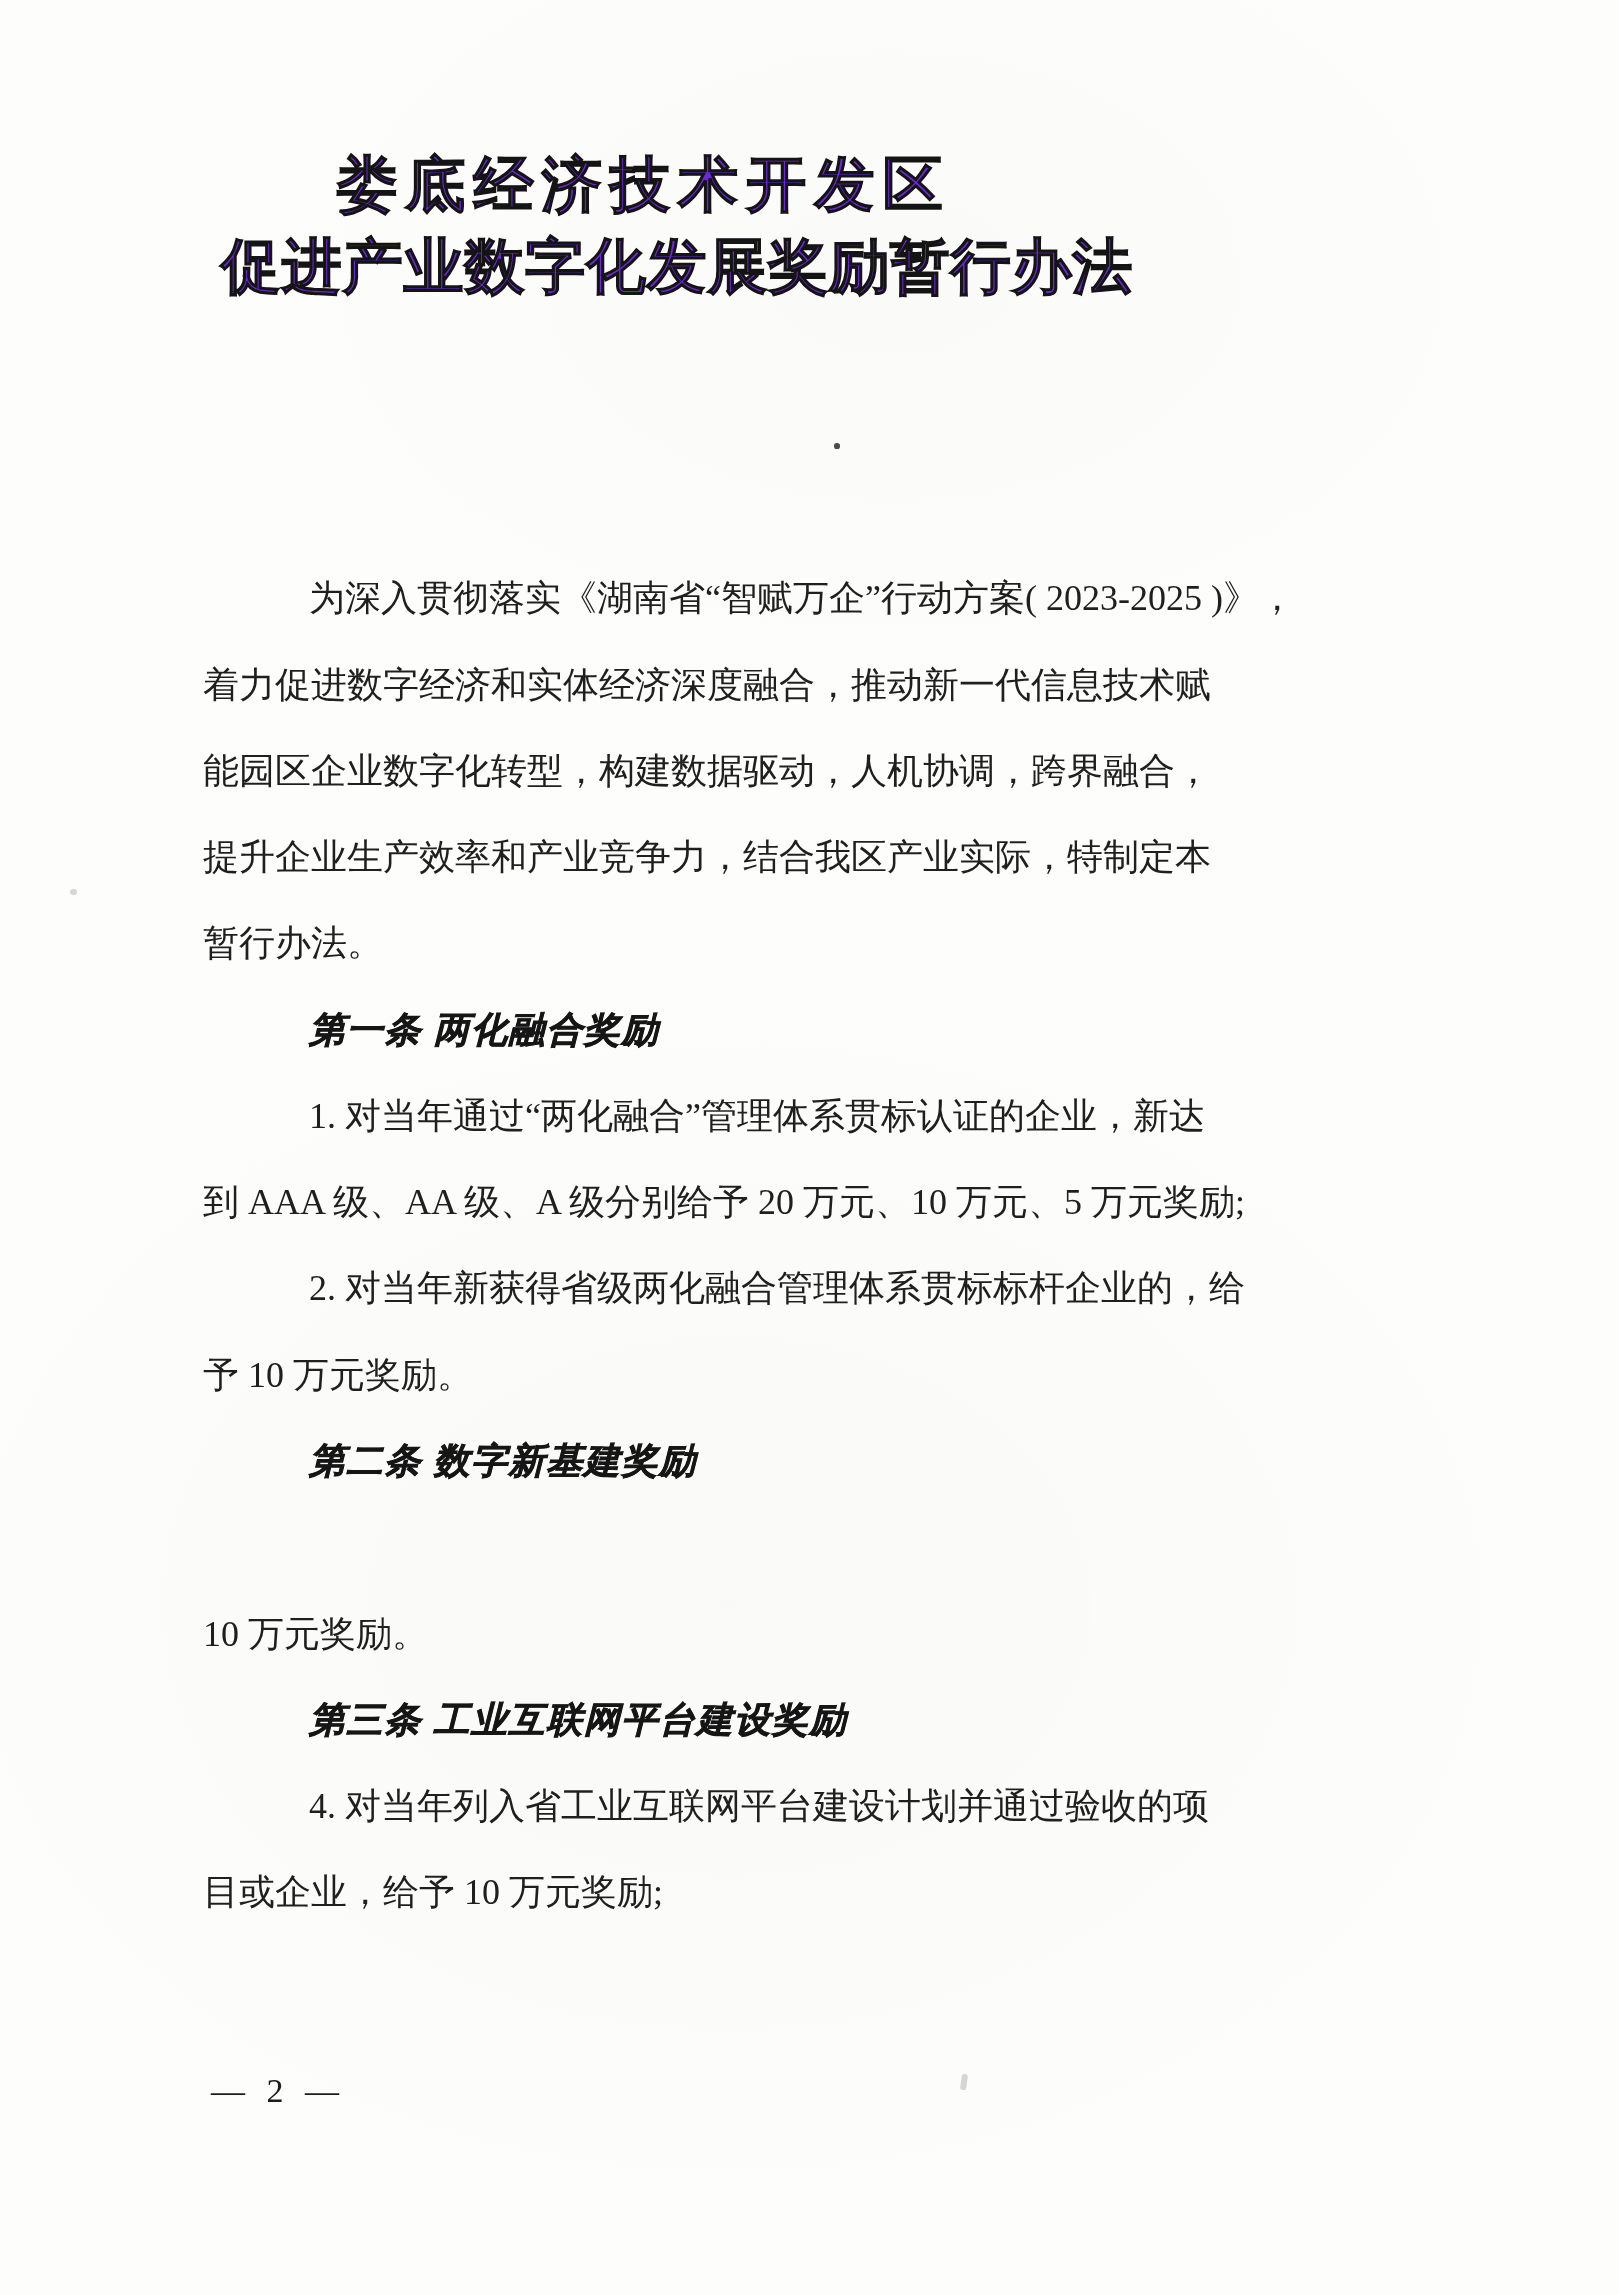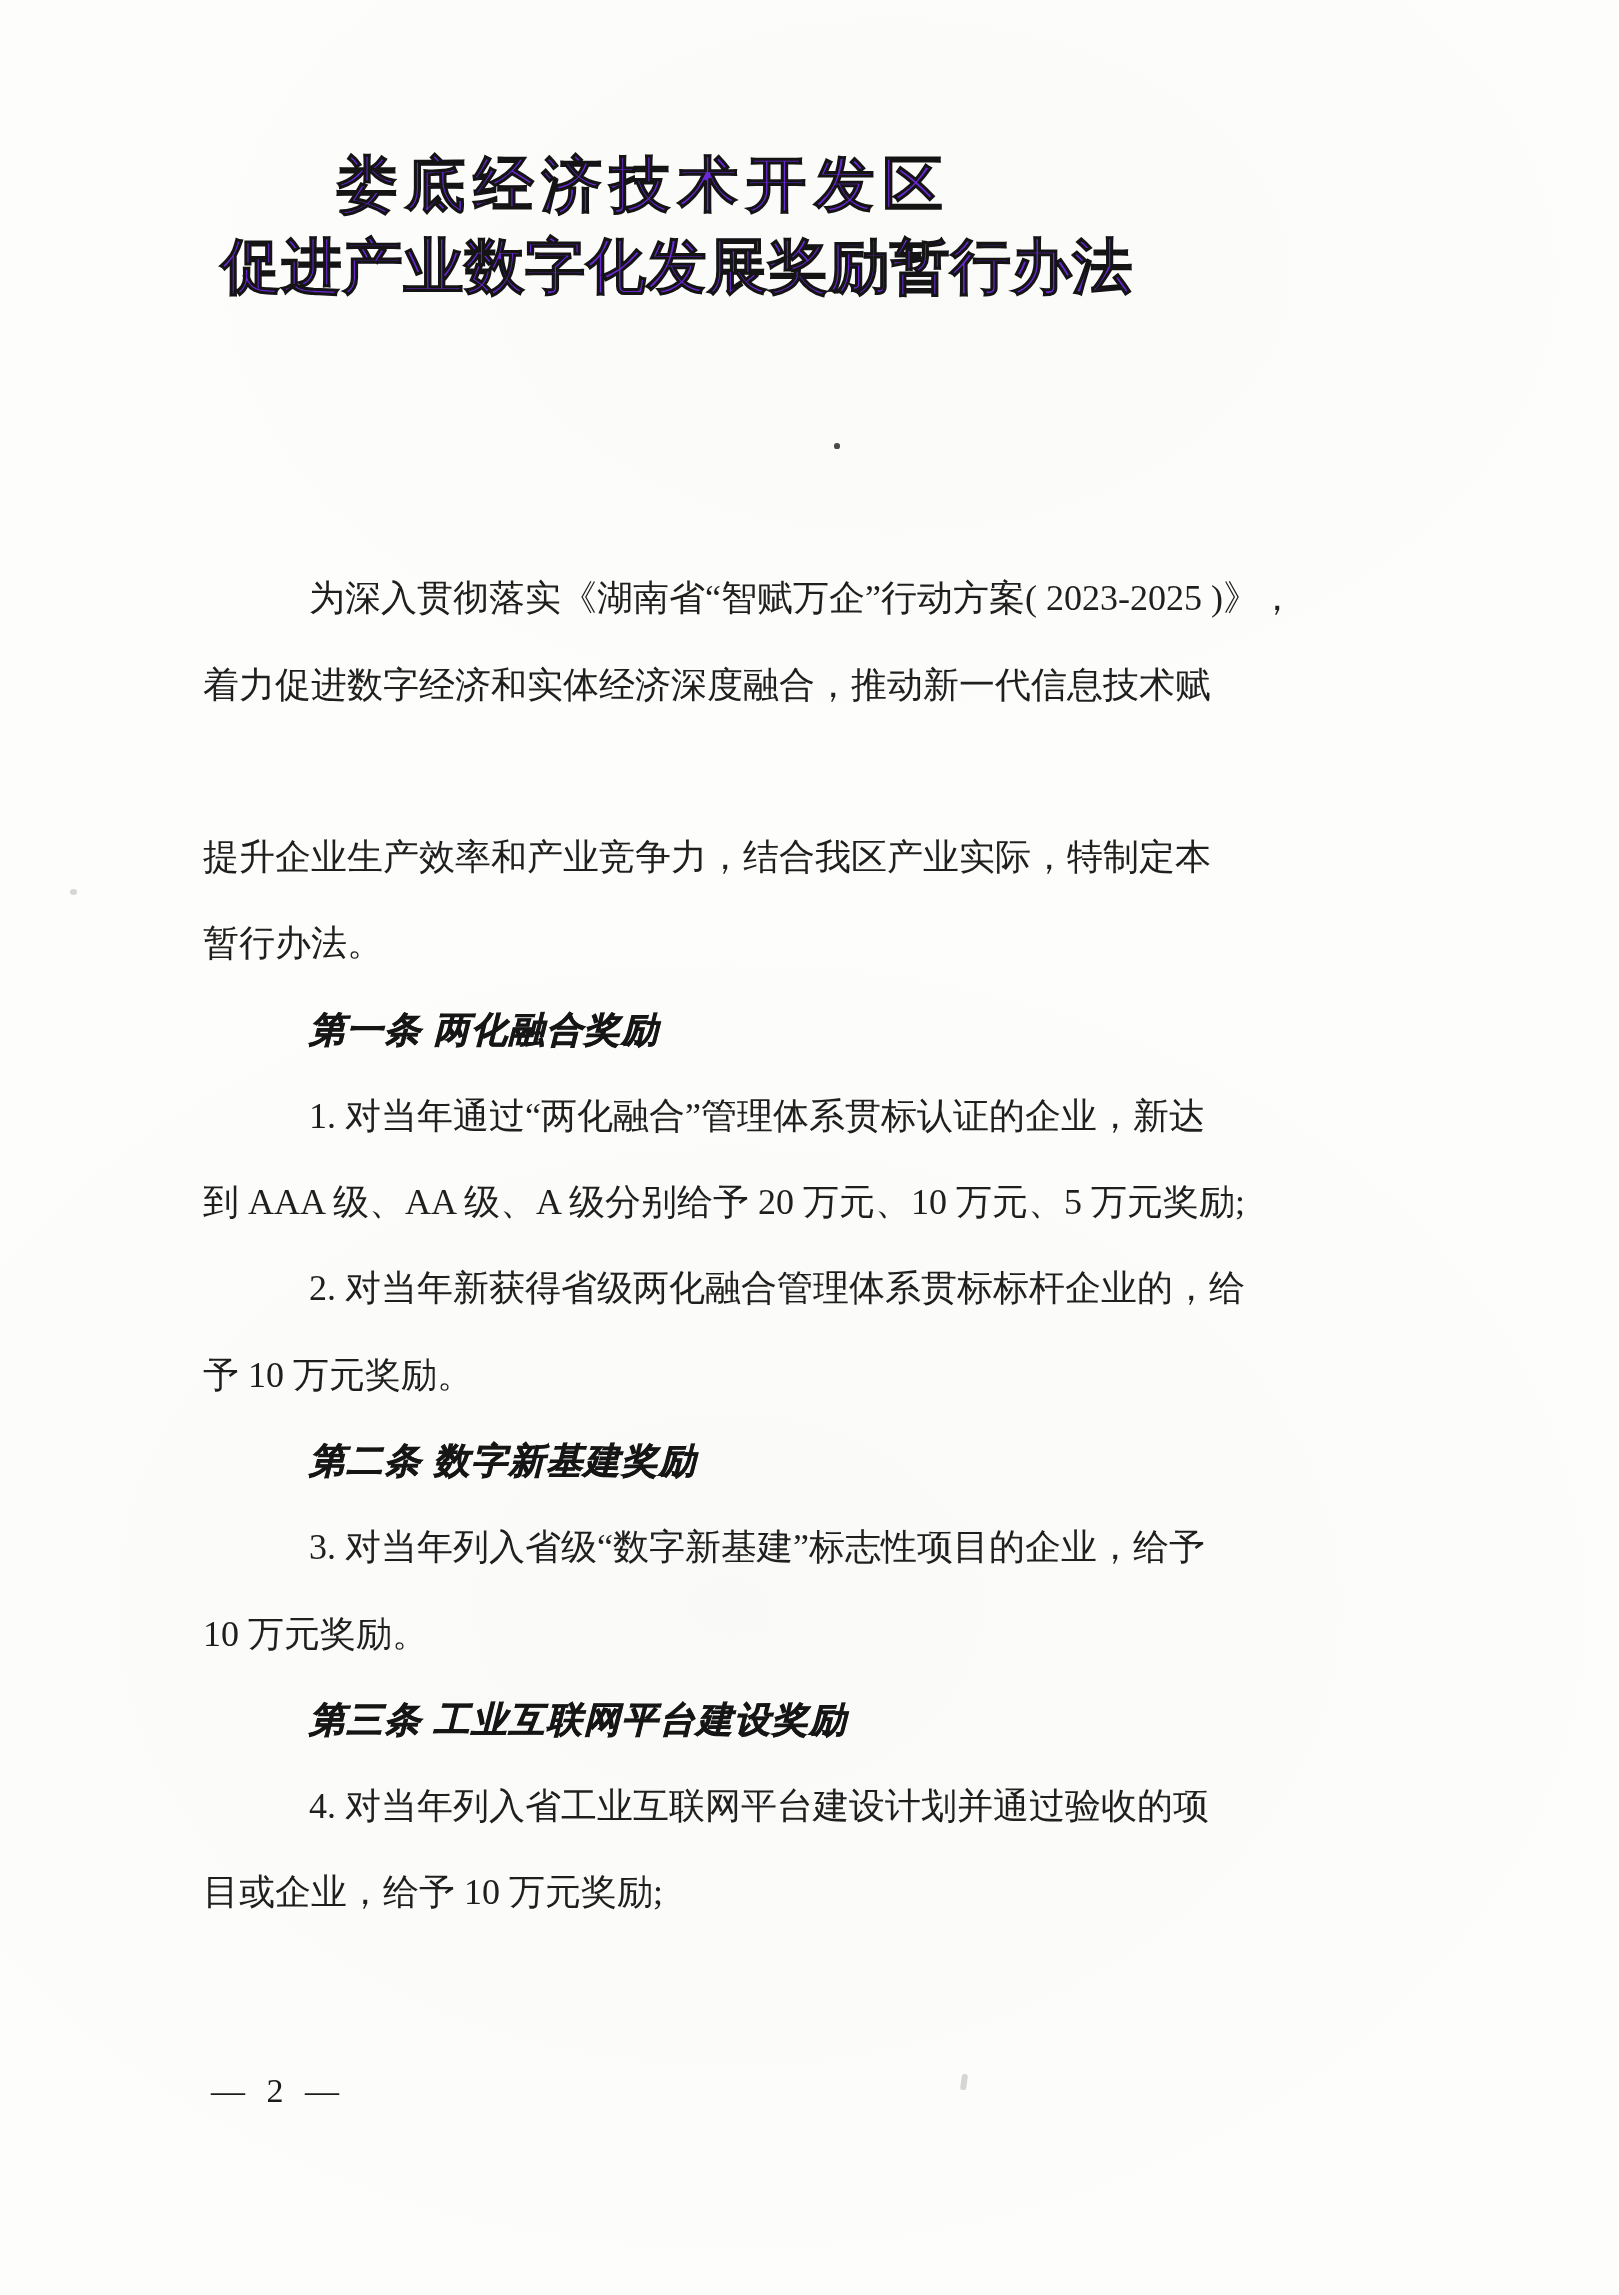--- a/index.html
+++ b/index.html
@@ -78,29 +78,29 @@
   <div class="paper-tone"></div>
 
   <div class="title-line l1">娄底经济技术开发区</div>
   <div class="title-line l2">促进产业数字化发展奖励暂行办法</div>
 
   <div class="speck title-dot"></div>
   <div class="speck margin-dot"></div>
 
   <div class="t-line indent" style="top:566px">为深入贯彻落实《湖南省“智赋万企”行动方案( 2023-2025 )》，</div>
   <div class="t-line" style="top:653px">着力促进数字经济和实体经济深度融合，推动新一代信息技术赋</div>
+  <div class="t-line" style="top:739px">能园区企业数字化转型，构建数据驱动，人机协调，跨界融合，</div>
   <div class="t-line" style="top:825px">提升企业生产效率和产业竞争力，结合我区产业实际，特制定本</div>
   <div class="t-line" style="top:911px">暂行办法。</div>
   <div class="t-line heading" style="top:998px">第一条 两化融合奖励</div>
   <div class="t-line indent" style="top:1084px">1. 对当年通过“两化融合”管理体系贯标认证的企业，新达</div>
   <div class="t-line" style="top:1170px">到 AAA 级、AA 级、A 级分别给予 20 万元、10 万元、5 万元奖励;</div>
   <div class="t-line indent" style="top:1256px">2. 对当年新获得省级两化融合管理体系贯标标杆企业的，给</div>
   <div class="t-line" style="top:1343px">予 10 万元奖励。</div>
   <div class="t-line heading" style="top:1429px">第二条 数字新基建奖励</div>
-  <div class="t-line indent" style="top:1515px">3. 对当年列入省级“数字新基建”标志性项目的企业，给予</div>
   <div class="t-line" style="top:1602px">10 万元奖励。</div>
   <div class="t-line heading" style="top:1688px">第三条 工业互联网平台建设奖励</div>
   <div class="t-line indent" style="top:1774px">4. 对当年列入省工业互联网平台建设计划并通过验收的项</div>
   <div class="t-line" style="top:1860px">目或企业，给予 10 万元奖励;</div>
 
   <div class="page-number">— 2 —</div>
   <div class="speck footer-mark"></div>
 </div>
 
 

